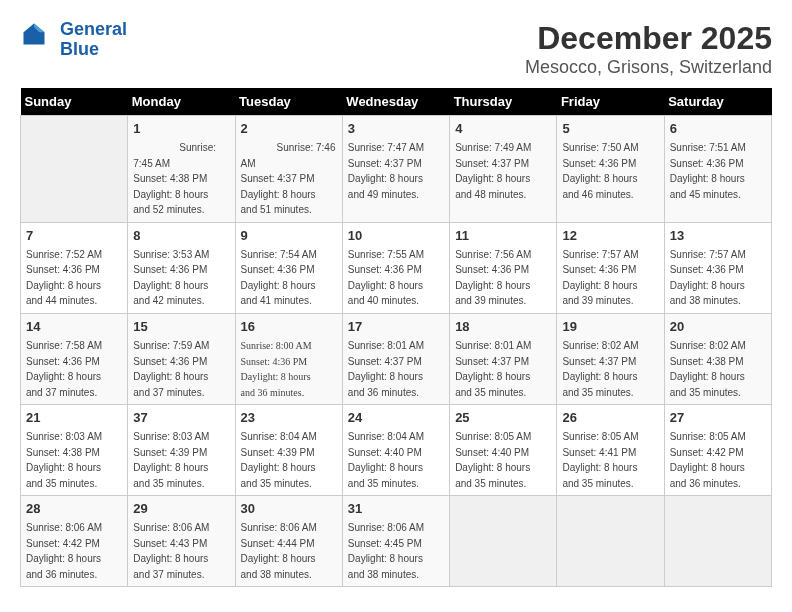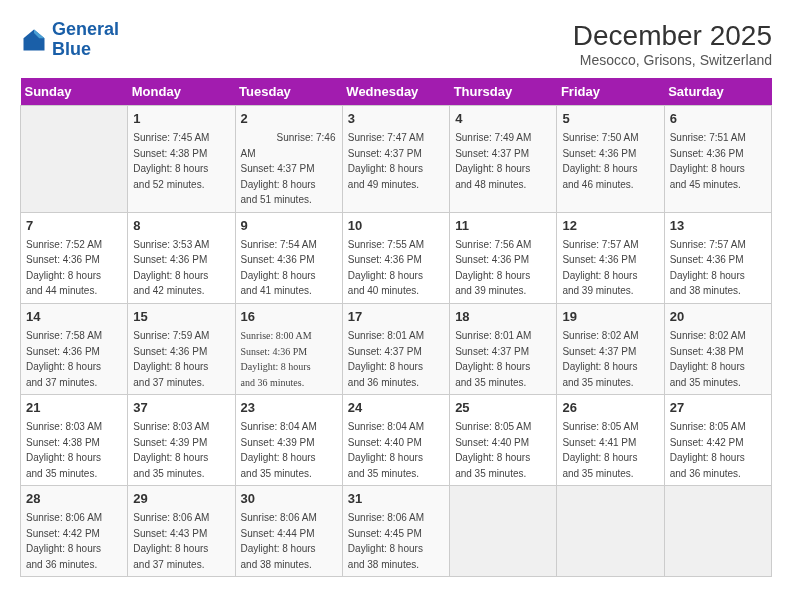--- a/index.html
+++ b/index.html
@@ -11,56 +11,56 @@
       padding: 20px;
     }
     .header {
       display: flex;
       justify-content: space-between;
       align-items: flex-start;
       margin-bottom: 10px;
     }
     .logo {
       display: flex;
-      align-items: center;
-      gap: 4px;
+      align-items: flex-start;
+      gap: 12px;
     }
     .logo-text {
       font-size: 18px;
       font-weight: bold;
       color: #333;
       line-height: 1.1;
     }
     .logo-text span {
       color: #1a5fa8;
     }
     .logo-icon {
       width: 28px;
       height: 28px;
     }
     .title-block {
       text-align: right;
     }
     .month-title {
-      font-size: 28px;
-      font-weight: normal;
+      font-size: 32px;
+      font-weight: bold;
       color: #333;
       text-align: right;
     }
     .location {
-      font-size: 14px;
+      font-size: 18px;
       color: #555;
     }
     table {
       width: 100%;
       border-collapse: collapse;
       font-size: 11px;
     }
     thead tr th {
-      background: #a21caf;
+      background: #000000;
       color: #fff;
       padding: 6px 4px;
       text-align: left;
       font-size: 13px;
       font-weight: bold;
     }
     tbody tr td {
       border: 1px solid #ccc;
       vertical-align: top;
       padding: 4px 5px;
@@ -118,21 +118,21 @@
         <th>Tuesday</th>
         <th>Wednesday</th>
         <th>Thursday</th>
         <th>Friday</th>
         <th>Saturday</th>
       </tr>
   </thead>
   <tbody id="calendar-body">
   <tr>
         <td class="empty-cell"></td>
-        <td><span class="day-num">1</span><span class="day-info" style="white-space: pre-line;">Sunrise: 7:45 AM
+        <td><span class="day-num">1</span><span class="day-info" style="white-space: pre-line; margin-left: 46px;">Sunrise: 7:45 AM
 Sunset: 4:38 PM
 Daylight: 8 hours
 and 52 minutes.</span></td>
         <td><span class="day-num">2</span><span class="day-info" style="white-space: pre-line; margin-left: 36px;">Sunrise: 7:46 AM
 Sunset: 4:37 PM
 Daylight: 8 hours
 and 51 minutes.</span></td>
         <td><span class="day-num">3</span><span class="day-info" style="white-space: pre-line;">Sunrise: 7:47 AM
 Sunset: 4:37 PM
 Daylight: 8 hours

